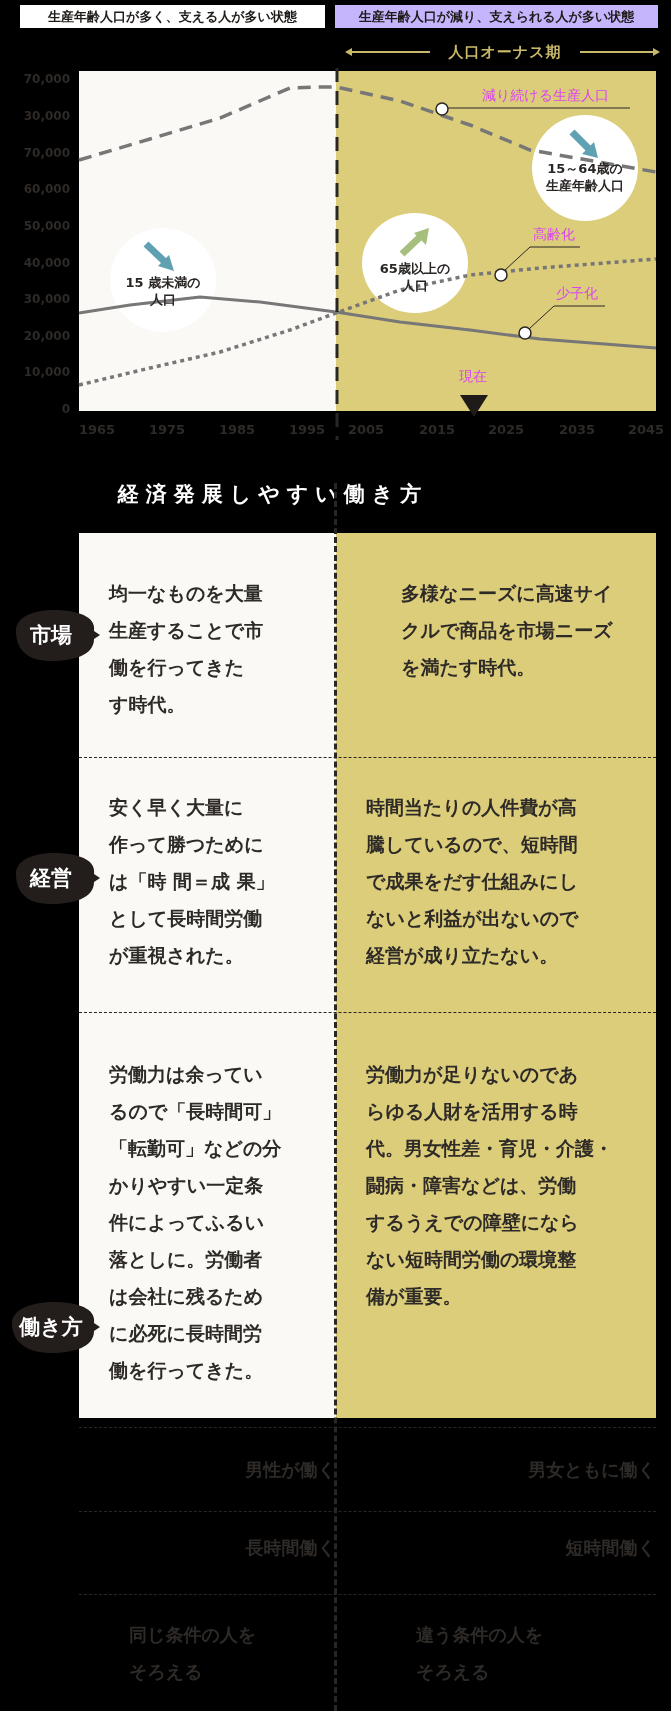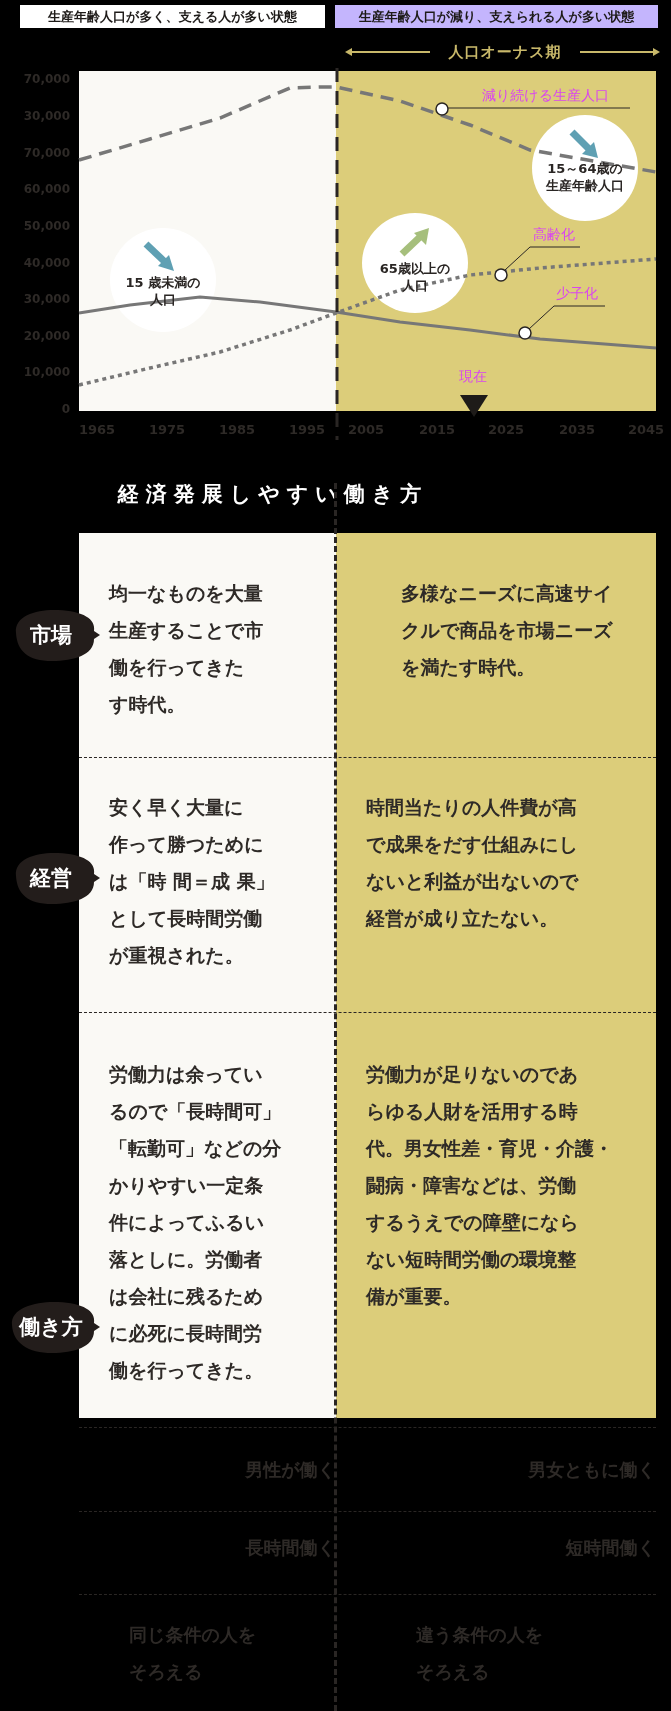--- a/index.html
+++ b/index.html
@@ -149,20 +149,21 @@
 
   <div class="cell" style="left:30px;top:256px;width:210px;">
     <div>安く早く大量に</div>
       <div>作って勝つために</div>
       <div>は「時 間＝成 果」</div>
       <div>として長時間労働</div>
       <div>が重視された。</div>
   </div>
   <div class="cell" style="left:287px;top:256px;width:280px;">
     <div>時間当たりの人件費が高</div>
+      <div>騰しているので、短時間</div>
       <div>で成果をだす仕組みにし</div>
       <div>ないと利益が出ないので</div>
       <div>経営が成り立たない。</div>
   </div>
 
   <div class="cell" style="left:30px;top:523px;width:210px;">
     <div>労働力は余ってい</div>
       <div>るので「長時間可」</div>
       <div>「転勤可」などの分</div>
       <div>かりやすい一定条</div>

